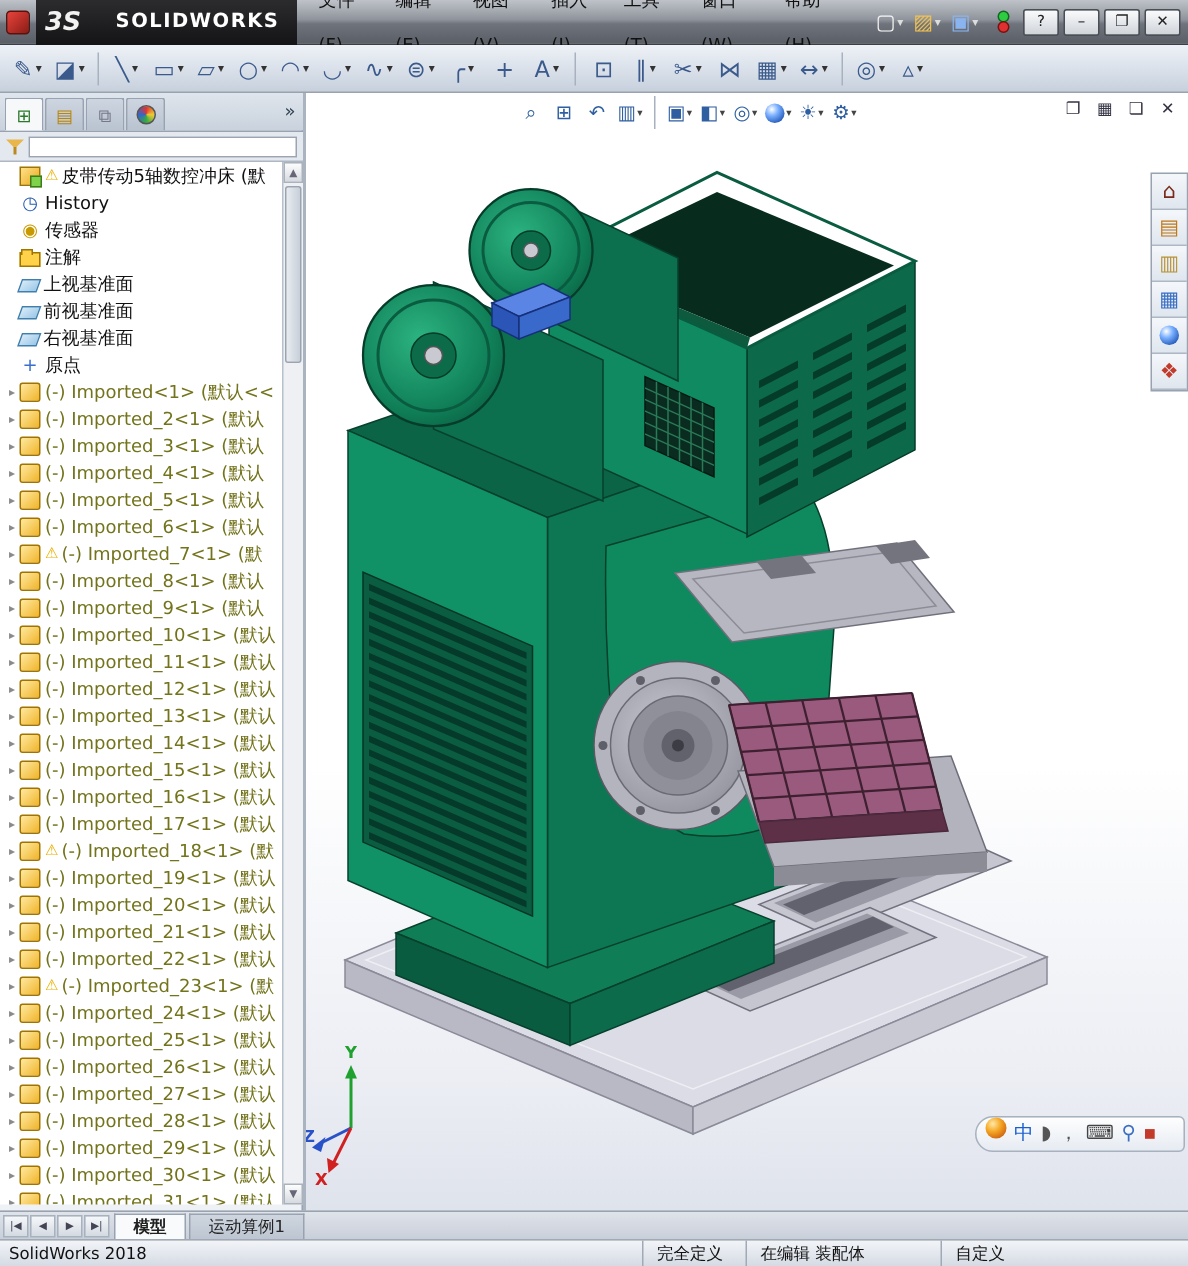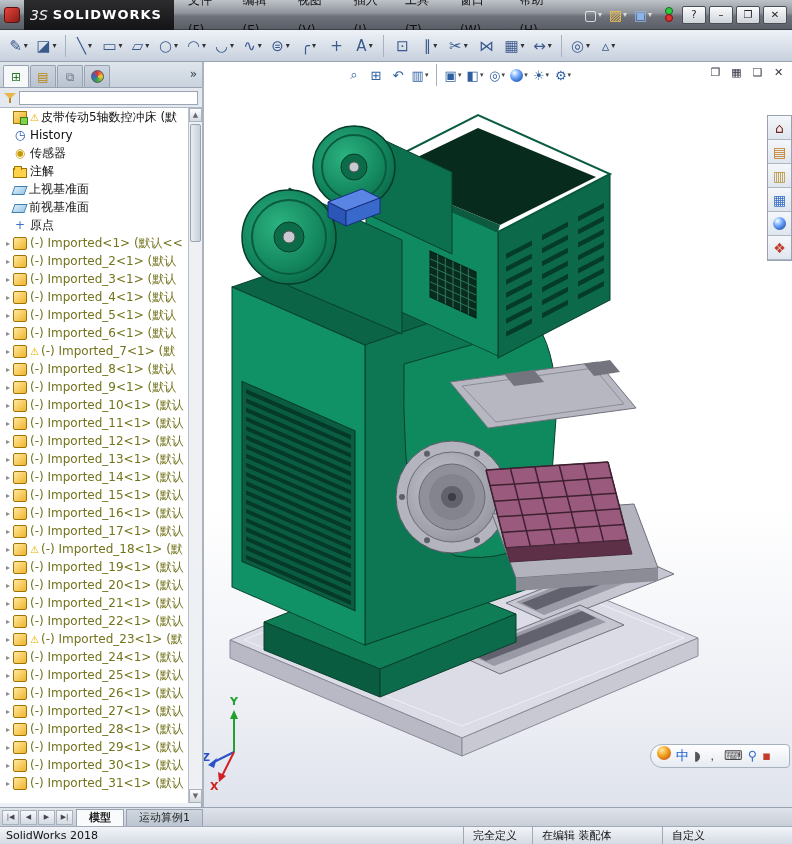--- a/index.html
+++ b/index.html
@@ -8,21 +8,21 @@
   #app { position:absolute; left:0; top:0; width:792px; height:844px; }
 
   
   #titlebar { position:absolute; left:0; top:0; width:792px; height:30px;
     background:linear-gradient(#bfc3c9,#8f949c 45%,#6f747c 55%,#5a5f67);
     display:flex; align-items:center; border-bottom:1px solid #3a3f46; }
   #appicon { width:16px; height:16px; margin:0 4px 0 4px; border-radius:3px;
     background:linear-gradient(135deg,#e8433a,#8a1d18); border:1px solid #5a120e; flex:none; }
   #brand { background:linear-gradient(#2c2c2e,#141416); height:30px; display:flex; align-items:center;
     padding:0 12px 0 6px; color:#fff; flex:none; }
-  #brandmark { font-weight:normal; font-style:italic; font-size:14px; margin-right:5px; color:#f2f2f2; }
+  #brandmark { font-weight:bold; font-style:italic; font-size:17px; margin-right:23px; color:#f2f2f2; }
   #brandname { font-weight:bold; letter-spacing:1px; font-size:13px; }
   #menubar { display:flex; height:100%; align-items:center; margin-left:6px; }
   .menu-item { padding:0 8px; line-height:30px; color:#101010; cursor:default; }
   #quickbar { display:flex; align-items:center; margin-left:14px; gap:3px; }
   .qbtn { height:22px; min-width:22px; display:flex; align-items:center; justify-content:center;
     border-radius:2px; font-size:14px; }
   .qbtn .dd { font-size:8px; color:#ddd; margin-left:1px; }
   #winbtns { margin-left:auto; display:flex; align-items:center; padding-right:5px; }
   .wbtn { width:24px; height:18px; border:1px solid #4a4f56; margin-left:3px;
     background:linear-gradient(#fafbfc,#cfd4da); color:#222; font-size:10px;
@@ -120,21 +120,21 @@
     justify-content:center; background:linear-gradient(#f6f8fa,#d4dae2); border:1px solid #a8b2be; margin-right:1px; }
   .dtab { height:17px; line-height:16px; padding:0 12px; font-size:11px; border:1px solid #98a2b0;
     border-bottom:none; background:linear-gradient(#cfd6df,#bcc5d1); margin-left:2px; color:#222;
     border-radius:0 0 0 0; }
   .dtab.active { background:#f8fafc; font-weight:bold; }
 
   
   #statusbar { position:absolute; left:0; top:826px; width:792px; height:18px;
     background:linear-gradient(#f2f4f8,#d5dbe4); border-top:1px solid #a0aab6; font-size:11px; color:#111; }
   #statusapp { position:absolute; left:6px; top:2px; }
-  .statseg { position:absolute; top:0; height:18px; line-height:17px; padding-left:9px; border-left:1px solid #a0aab6;margin-left:35px; }
+  .statseg { position:absolute; top:0; height:18px; line-height:17px; padding-left:9px; border-left:1px solid #a0aab6; }
   #seg1 { left:428px; } #seg2 { left:497px; } #seg3 { left:627px; }
 
   
   #syspopup { position:absolute; left:652px; top:844px; width:140px; height:34px; z-index:10;
     border:1px solid #2a5a9a; border-radius:4px 4px 0 0; overflow:hidden; background:#ece9d8;font-family:Liberation Serif, serif; }
   #sysbar { height:20px; background:linear-gradient(#8cbcf0,#3f7fd6 60%,#2f66b8);
     display:flex; align-items:center; padding:0 5px; gap:5px; }
   #sysicon { width:13px; height:13px; border-radius:50%; flex:none;
     background:radial-gradient(circle at 35% 30%, #ffd9a0, #f08a1a 60%, #b85a00); border:1px solid #8a4a00; }
   #systitle { color:#fff; font-size:11px; font-weight:bold; }
@@ -315,20 +315,25 @@
         </div>
         <div class="trow">
           <span class="arrow"></span>
           <span class="ti ti-plane"></span>
           <span class="tlabel">上视基准面</span>
         </div>
         <div class="trow">
           <span class="arrow"></span>
           <span class="ti ti-plane"></span>
           <span class="tlabel">前视基准面</span>
+        </div>
+        <div class="trow">
+          <span class="arrow"></span>
+          <span class="ti ti-plane"></span>
+          <span class="tlabel">右视基准面</span>
         </div>
         <div class="trow">
           <span class="arrow"></span>
           <span class="ti tglyph" style="color: rgb(58, 111, 208);">+</span>
           <span class="tlabel">原点</span>
         </div>
         <div class="trow">
           <span class="arrow">▸</span>
           <span class="ti ti-part"></span>
           <span class="tlabel imp">(-) Imported&lt;1&gt; (默认&lt;&lt;</span>

